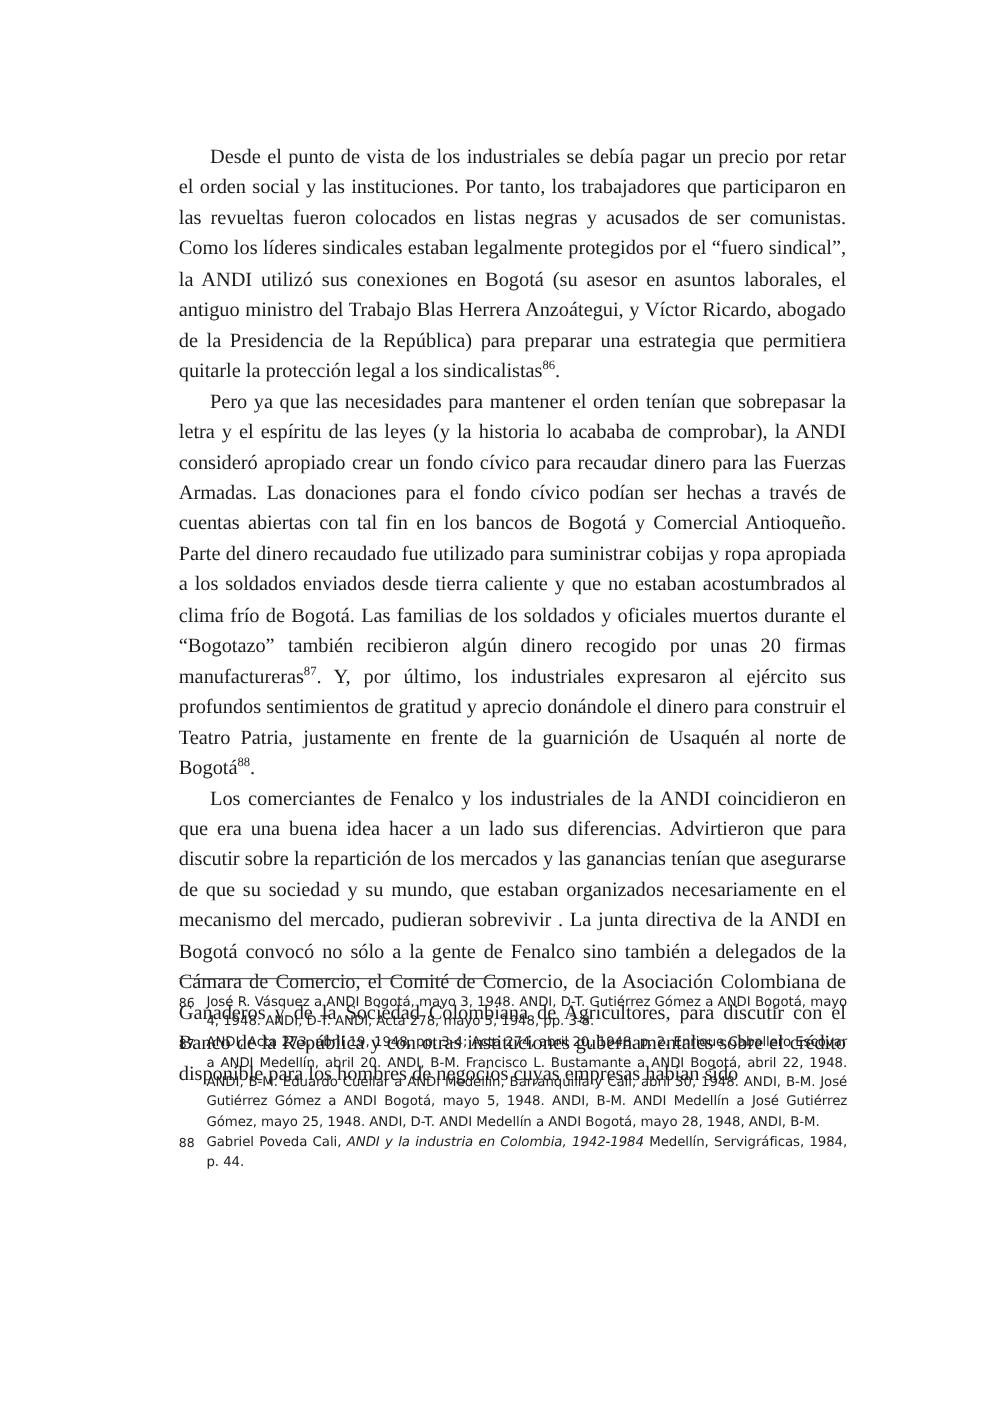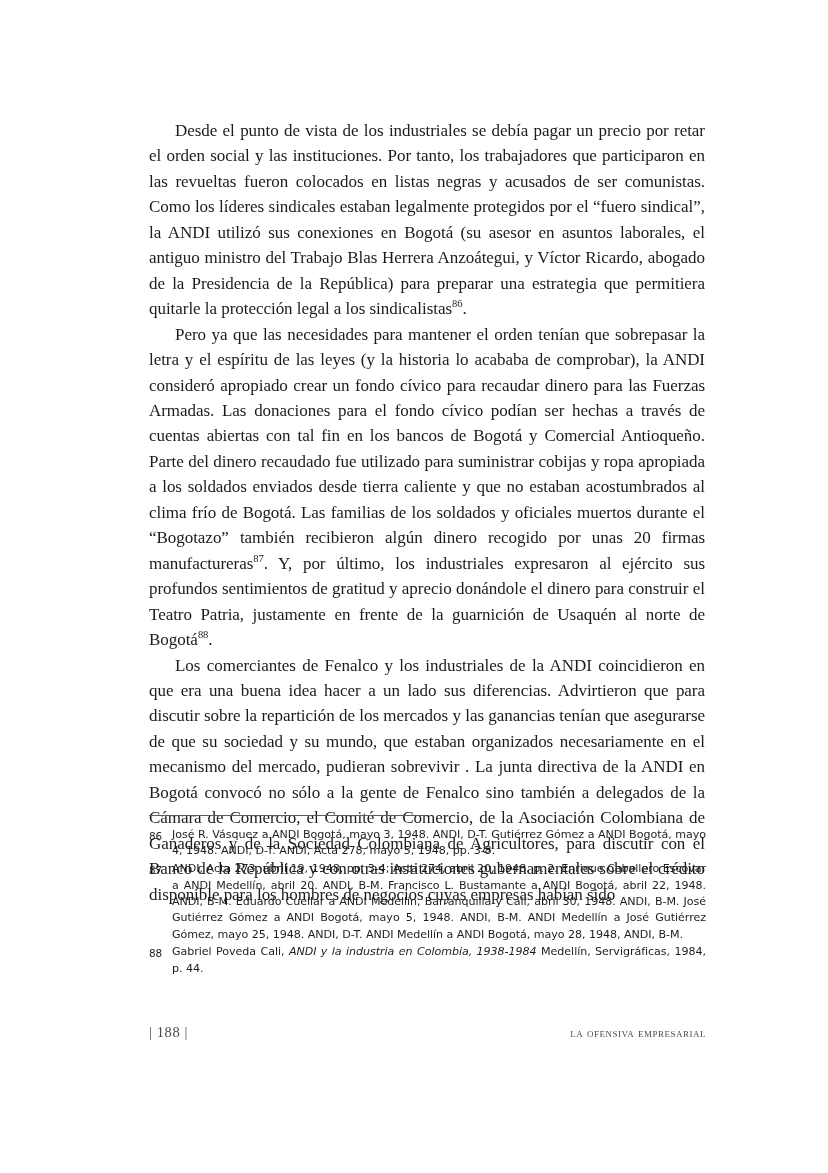--- a/index.html
+++ b/index.html
@@ -159,23 +159,19 @@
       <span class="fn-text">José R. Vásquez a ANDI Bogotá, mayo 3, 1948. ANDI, D-T. Gutiérrez Gómez a ANDI Bogotá, mayo 4, 1948. ANDI, D-T. ANDI, Acta 278, mayo 5, 1948, pp. 3-8.</span>
     </div>
 
     <div class="footnote">
       <span class="fn-num">87</span>
       <span class="fn-text">ANDI, Acta 273, abril 19, 1948, pp. 3-4; Acta 274, abril 20, 1948. p. 2. Enrique Caballero Escovar a ANDI Medellín, abril 20. ANDI, B-M. Francisco L. Bustamante a ANDI Bogotá, abril 22, 1948. ANDI, B-M. Eduardo Cuéllar a ANDI Medellín, Barranquilla y Cali, abril 30, 1948. ANDI, B-M. José Gutiérrez Gómez a ANDI Bogotá, mayo 5, 1948. ANDI, B-M. ANDI Medellín a José Gutiérrez Gómez, mayo 25, 1948. ANDI, D-T. ANDI Medellín a ANDI Bogotá, mayo 28, 1948, ANDI, B-M.</span>
     </div>
 
     <div class="footnote">
       <span class="fn-num">88</span>
-      <span class="fn-text"><span>Gabriel Poveda Cali, </span><i>ANDI y la industria en Colombia, 1938-1984</i><span> Medellín, Servigráficas, 1984, p. 44.</span></span>
+      <span class="fn-text"><span>Gabriel Poveda Cali, </span><i>ANDI y la industria en Colombia, 1942-1984</i><span> Medellín, Servigráficas, 1984, p. 44.</span></span>
     </div>
 
   </div>
 
-  <div class="page-footer">
-    <span class="folio">| 188 |</span>
-    <span class="running-head">La ofensiva empresarial</span>
-  </div>
 
 </div>
 
 </body></html>

